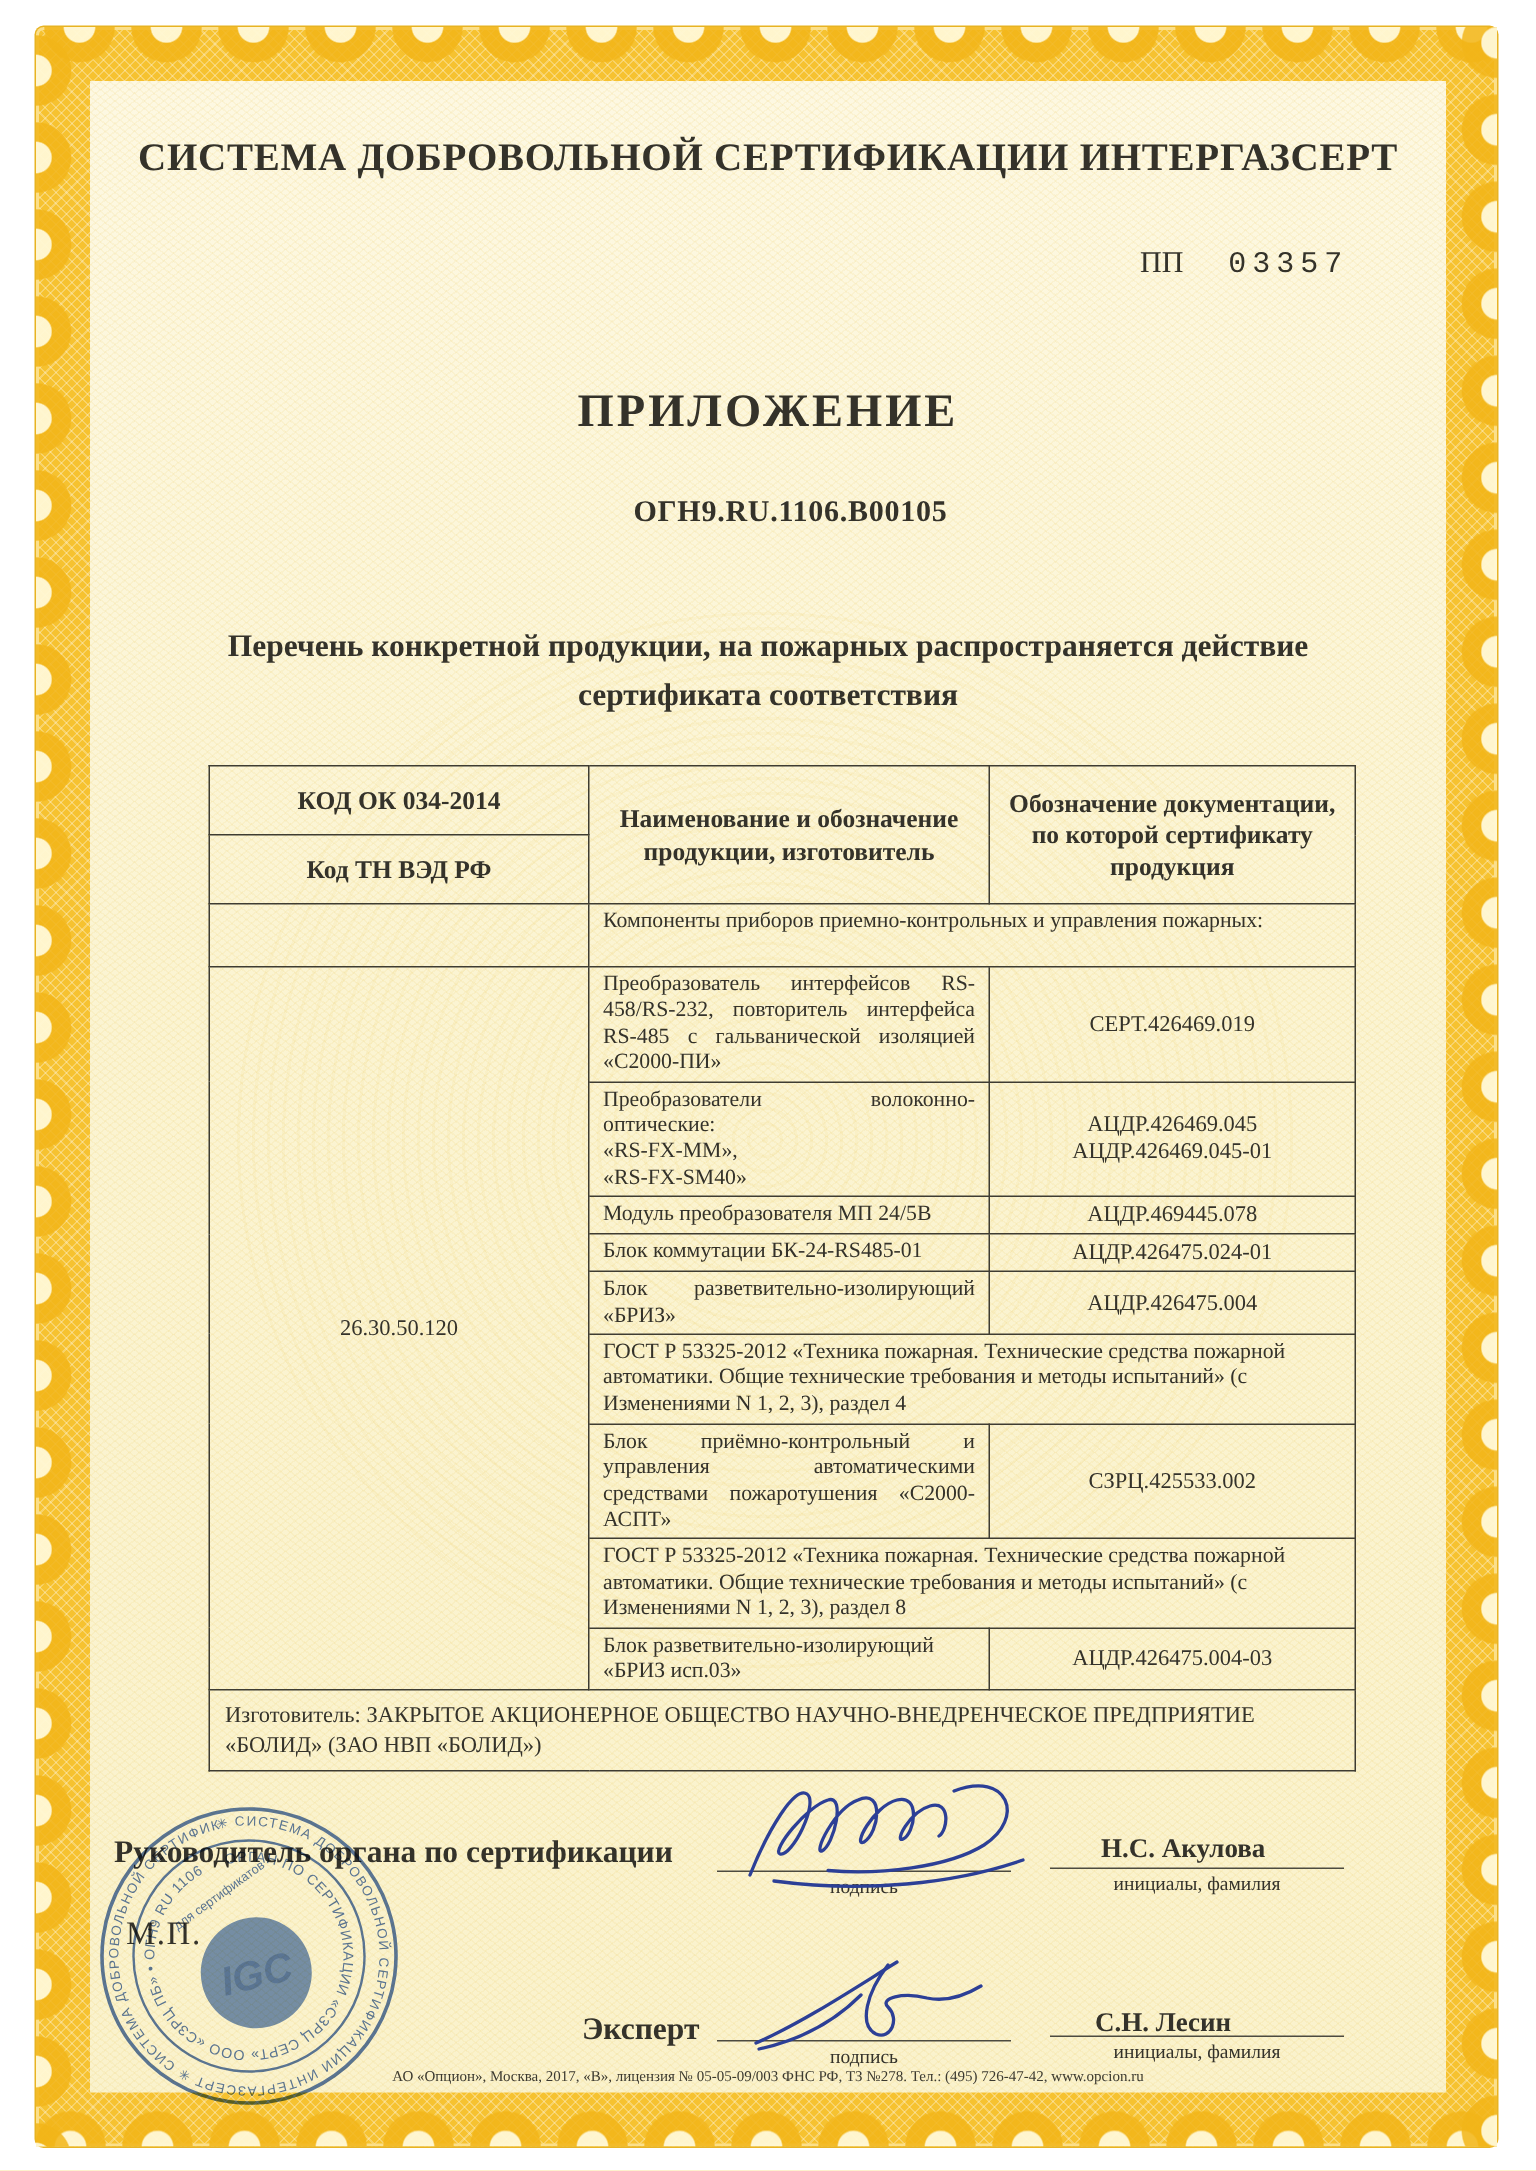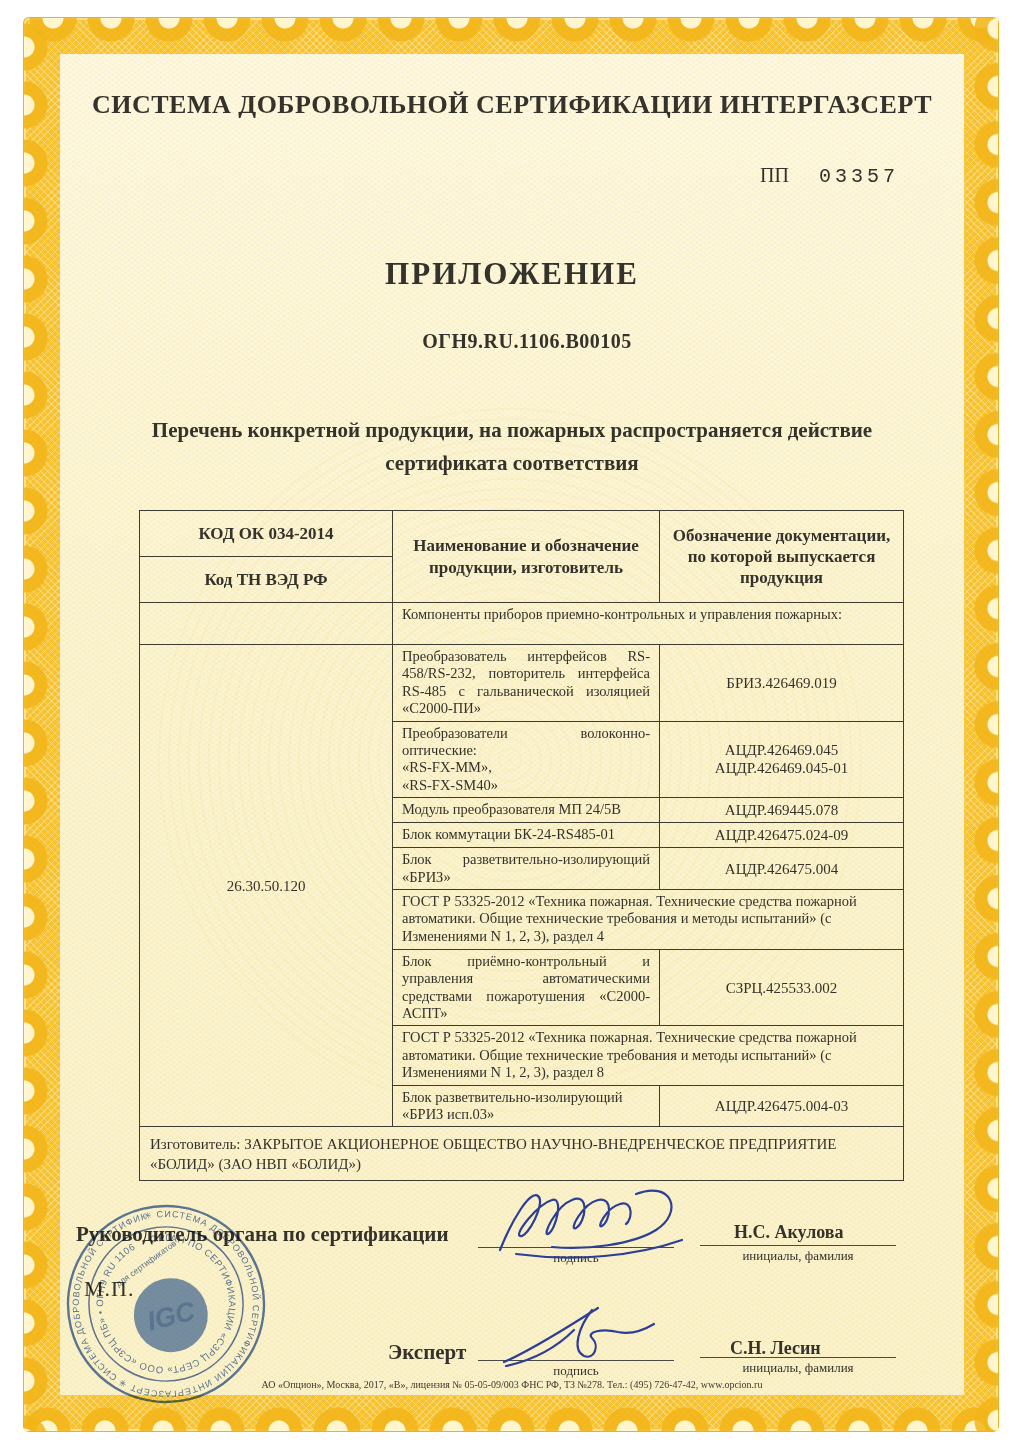--- a/index.html
+++ b/index.html
@@ -117,48 +117,48 @@
   <table class="products">
     <colgroup>
         <col class="c1">
         <col class="c2">
         <col class="c3">
       </colgroup>
     <tbody>
         <tr class="tr-h1">
       <th>КОД ОК 034-2014</th>
       <th rowspan="2">Наименование и обозначение продукции, изготовитель</th>
-      <th rowspan="2">Обозначение документации, по которой выпускается продукция</th>
+      <th rowspan="2">Обозначение документации, по которой сертификату продукция</th>
     </tr>
     <tr class="tr-h2">
       <th>Код ТН ВЭД РФ</th>
     </tr>
     <tr class="tr-0">
       <td></td>
       <td colspan="2">Компоненты приборов приемно-контрольных и управления пожарных:</td>
     </tr>
     <tr class="tr-1">
       <td rowspan="9" class="code-cell">26.30.50.120</td>
       <td class="name">Преобразователь интерфейсов RS-458/RS-232, повторитель интерфейса RS-485 с гальванической изоляцией «С2000-ПИ»</td>
-      <td class="doc">БРИЗ.426469.019</td>
+      <td class="doc">СЕРТ.426469.019</td>
     </tr>
     <tr class="tr-2">
       <td class="name ml">Преобразователи волоконно-оптические:
 «RS-FX-MM»,
 «RS-FX-SM40»</td>
       <td class="doc ml">АЦДР.426469.045
 АЦДР.426469.045-01</td>
     </tr>
     <tr class="tr-3">
       <td class="name">Модуль преобразователя МП 24/5В</td>
       <td class="doc">АЦДР.469445.078</td>
     </tr>
     <tr class="tr-4">
       <td class="name">Блок коммутации БК-24-RS485-01</td>
-      <td class="doc">АЦДР.426475.024-09</td>
+      <td class="doc">АЦДР.426475.024-01</td>
     </tr>
     <tr class="tr-5">
       <td class="name">Блок разветвительно-изолирующий «БРИЗ»</td>
       <td class="doc">АЦДР.426475.004</td>
     </tr>
     <tr class="tr-6">
       <td colspan="2">ГОСТ Р 53325-2012 «Техника пожарная. Технические средства пожарной автоматики. Общие технические требования и методы испытаний» (с Изменениями N 1, 2, 3), раздел 4</td>
     </tr>
     <tr class="tr-7">
       <td class="name">Блок приёмно-контрольный и управления автоматическими средствами пожаротушения «С2000-АСПТ»</td>

